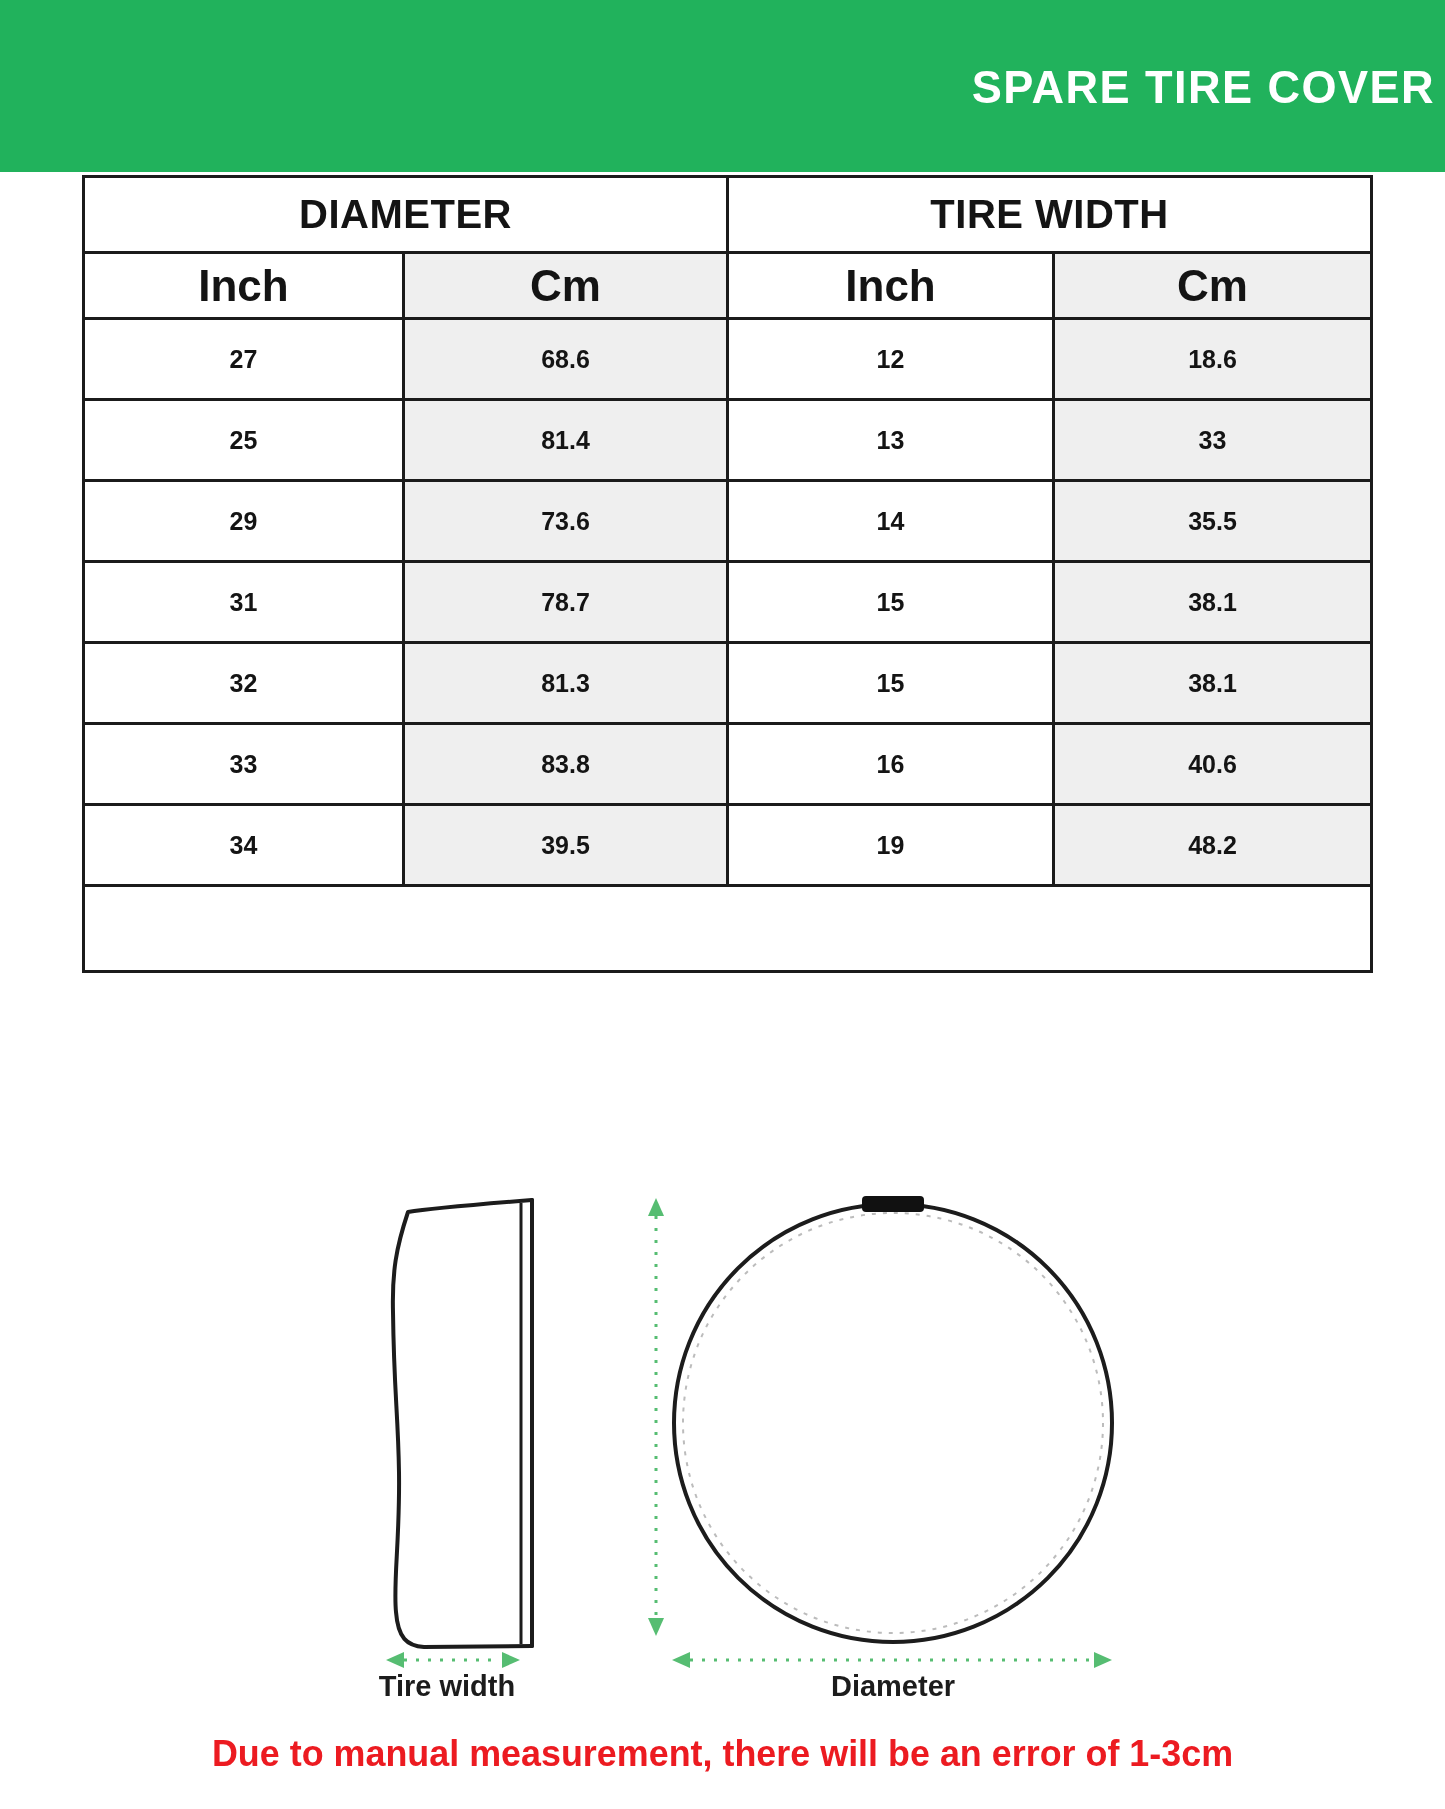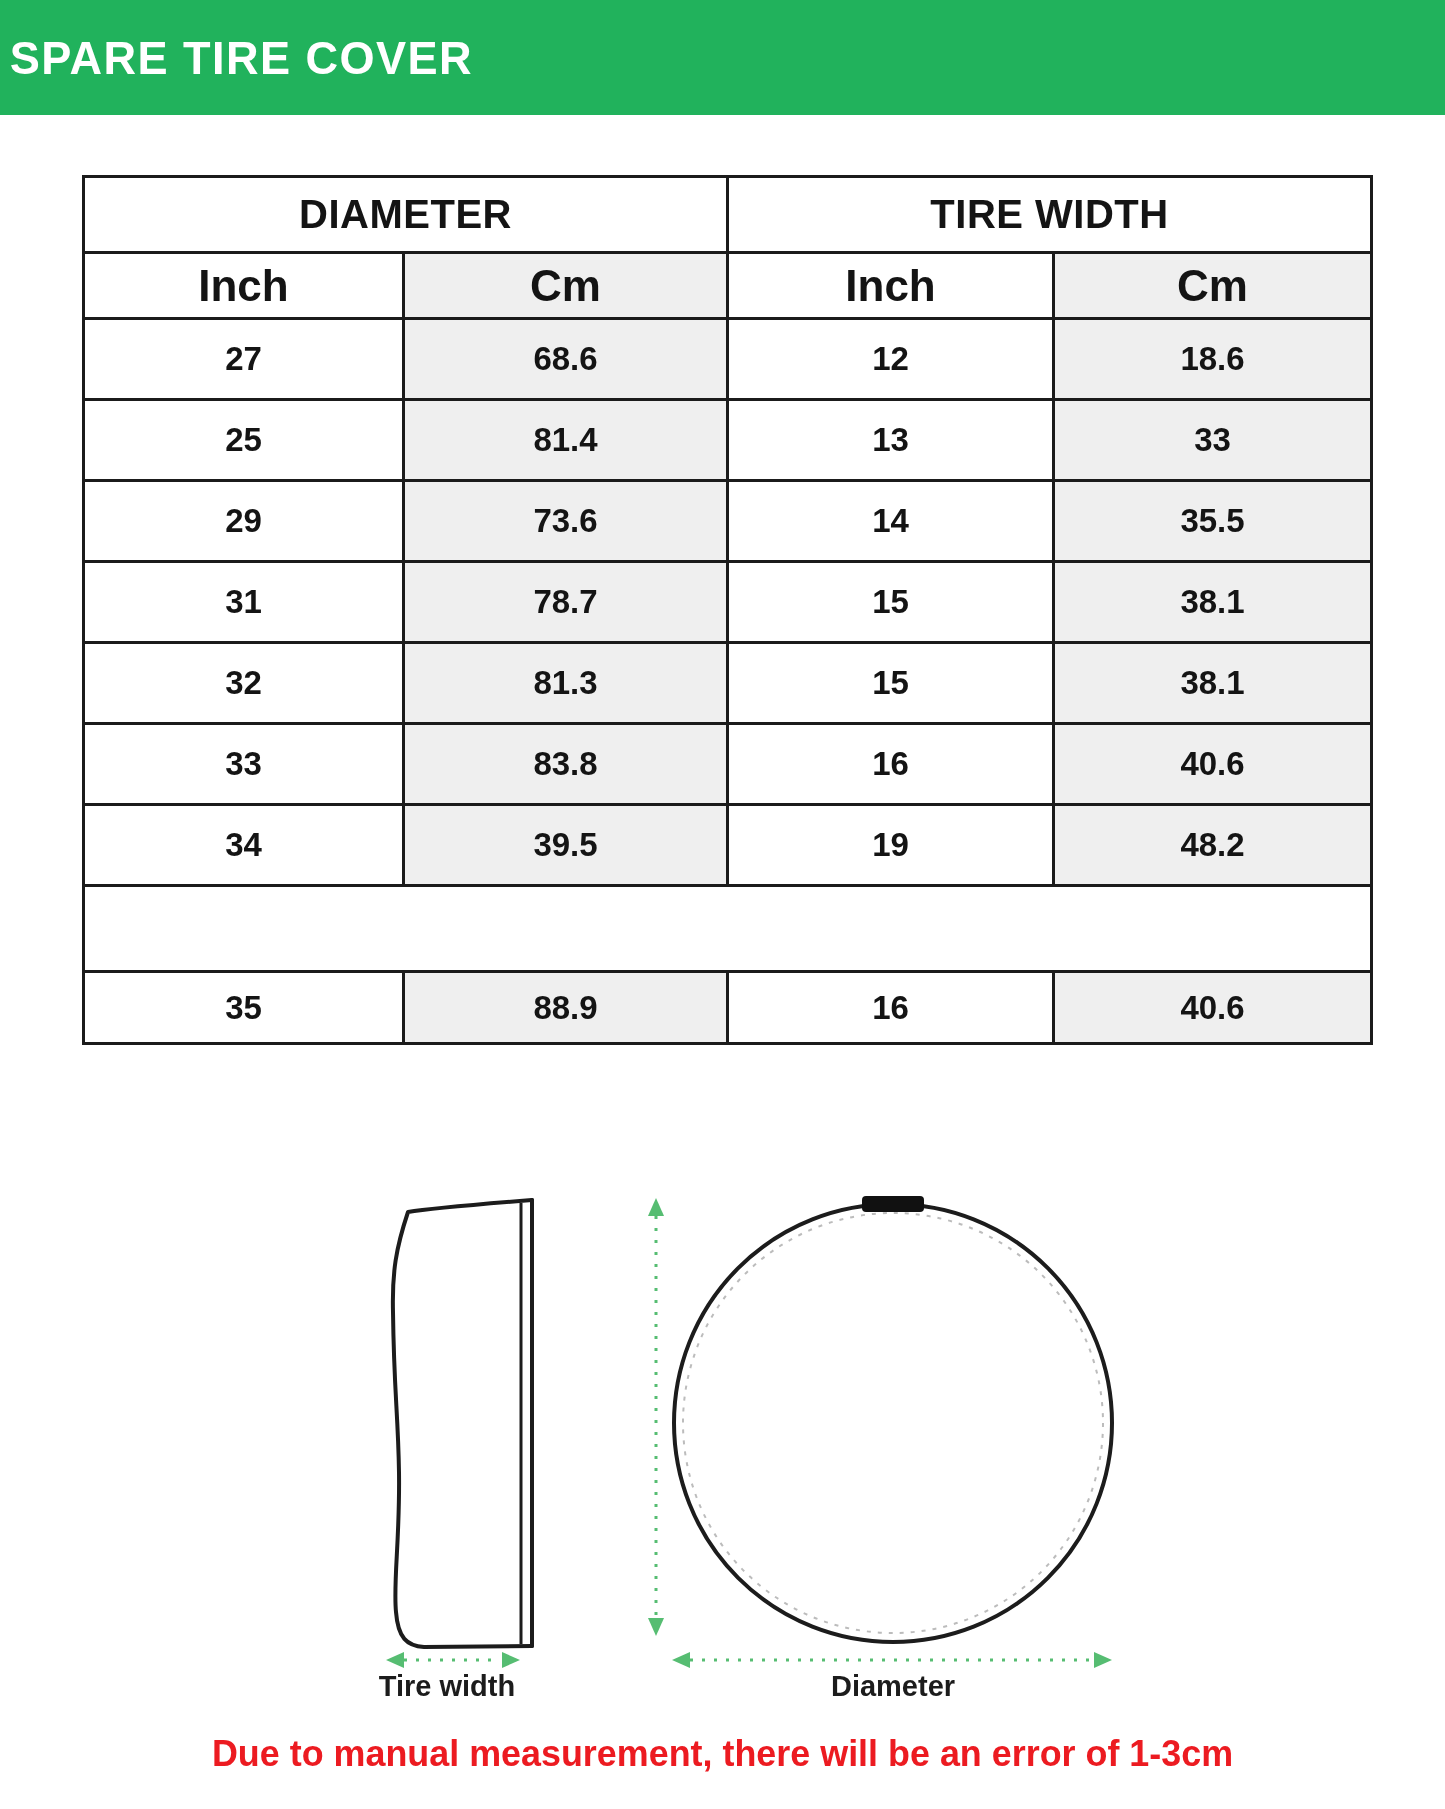--- a/index.html
+++ b/index.html
@@ -7,42 +7,42 @@
     --arrow-green:#56bd72;
     --red:#ec1b21;
     --shaded:#efefef;
     --line:#1b1b1b;
   }
   *{margin:0;padding:0;box-sizing:border-box;}
   html,body{width:1445px;height:1809px;background:#ffffff;overflow:hidden;}
   body{font-family:"Liberation Sans", sans-serif;position:relative;}
 
   .banner{
-    position:absolute;left:0;top:0;width:1445px;height:115px;
+    position:absolute;left:0;top:0;width:1445px;height:172px;
     background:var(--green);
-    display:flex;align-items:center;justify-content:flex-start;
+    display:flex;align-items:center;justify-content:flex-end;
   }
   .banner h1{
     color:#ffffff;font-size:47px;font-weight:bold;letter-spacing:1.5px;
     transform:scaleX(0.96);white-space:nowrap;
   }
 
   .table-wrap{position:absolute;left:82px;top:175px;width:1288px;}
   table.size-table{
     width:100%;border-collapse:collapse;table-layout:fixed;
     font-weight:bold;color:#141414;
   }
   table.size-table th,table.size-table td{
     border:3px solid var(--line);
     text-align:center;vertical-align:middle;
     background:#ffffff;
   }
   table.size-table th.group{height:76px;font-size:40px;letter-spacing:0.5px;}
   table.size-table th.sub{height:66px;font-size:44px;}
-  table.size-table td{height:81px;font-size:33px;font-weight:bold;}
+  table.size-table td{height:81px;font-size:25px;font-weight:bold;}
   table.size-table .shaded{background:var(--shaded);}
   table.size-table tr.spacer td{height:86px;background:#ffffff;}
   table.size-table tr.last td{height:72px;}
 
   .diagram-svg{position:absolute;left:330px;top:1180px;}
   .dim-label{
     position:absolute;width:220px;text-align:center;
     font-size:29px;font-weight:bold;color:#1c1c1c;top:1670px;
   }
   .dim-label.tirewidth{left:337px;}
@@ -128,26 +128,20 @@
         </tr>
         <tr>
           <td>34</td>
           <td class="shaded">39.5</td>
           <td>19</td>
           <td class="shaded">48.2</td>
         </tr>
         <tr class="spacer">
           <td colspan="4"></td>
         </tr>
-        <tr class="last">
-          <td>35</td>
-          <td class="shaded">88.9</td>
-          <td>16</td>
-          <td class="shaded">40.6</td>
-        </tr>
       </tbody>
   </table>
 </div>
 
 <svg class="diagram-svg" width="850" height="545" viewBox="330 1180 850 545" xmlns="http://www.w3.org/2000/svg">
 
   <g>
     <path class="stroke-black" d="M 532 1200
       C 482 1204 432 1208 408 1212
       C 396 1248 392 1272 393 1312

